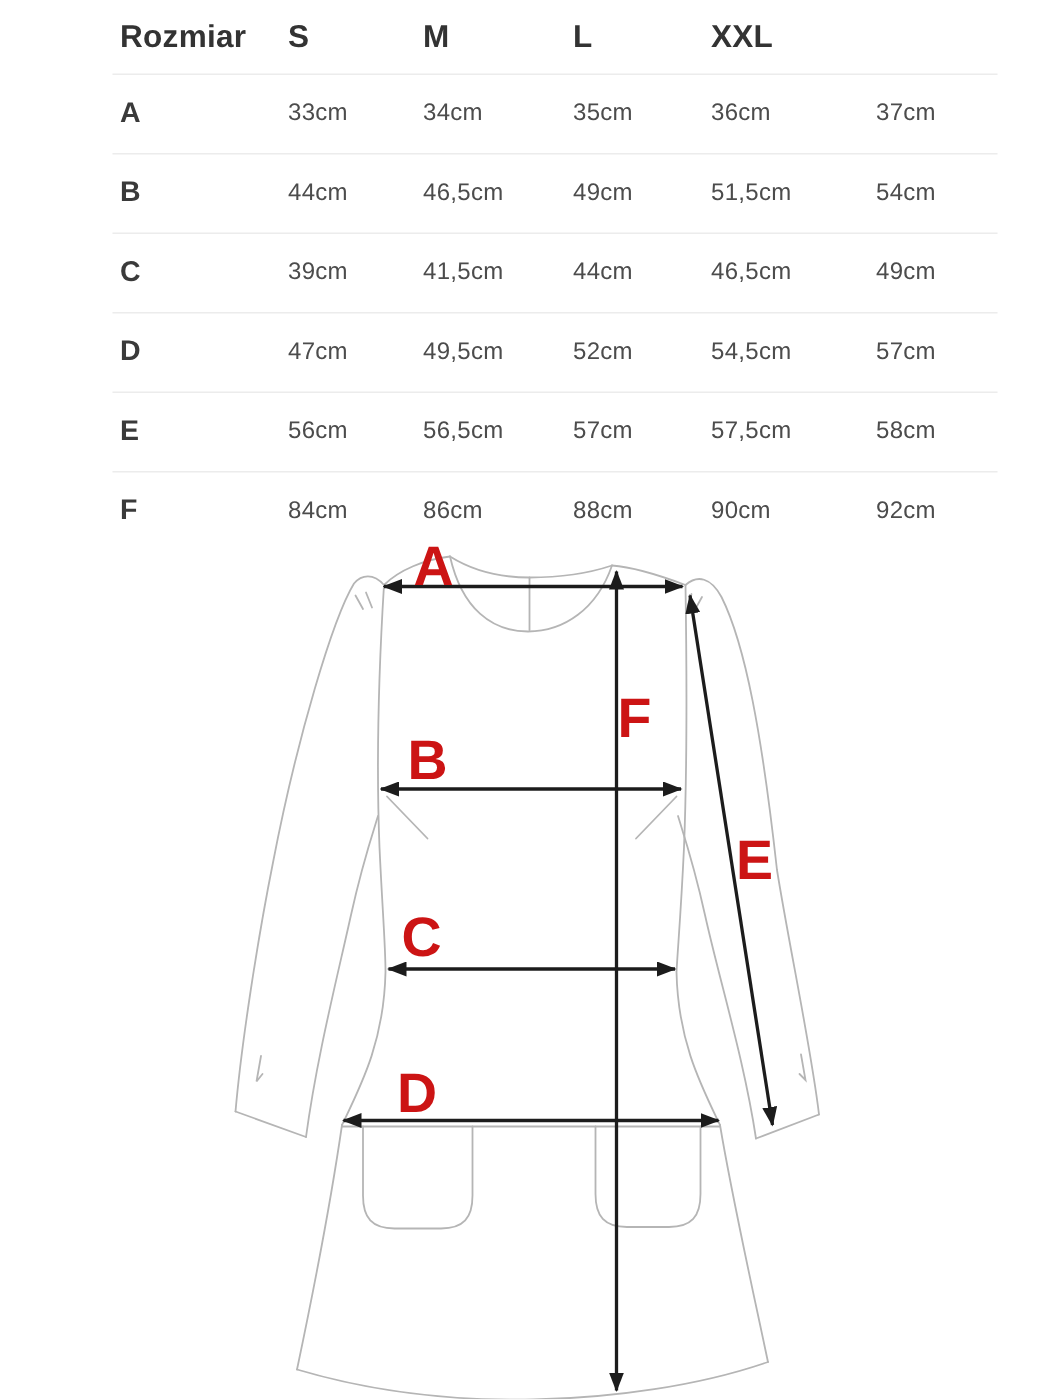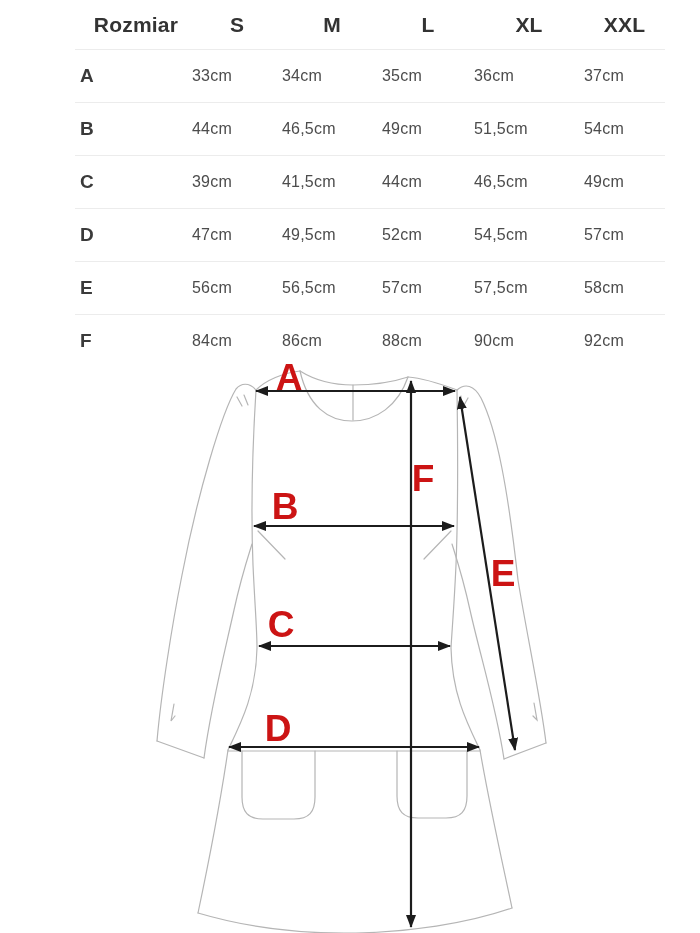--- a/index.html
+++ b/index.html
@@ -2,41 +2,40 @@
 <html><head>
 <meta charset="utf-8">
 <style>
   html,body{margin:0;padding:0;background:#ffffff;}
   .page{position:relative;width:700px;height:933px;background:#ffffff;overflow:hidden;
         font-family:"Liberation Sans","DejaVu Sans",sans-serif;}
   
   .size-table{position:absolute;left:75px;top:0;width:590px;}
   .trow{display:grid;grid-template-columns:117px 90px 100px 92px 110px 81px;
         align-items:center;height:52px;border-bottom:1px solid #ececec;}
-  .trow.thead{height:49px;text-align:center;}
+  .trow.thead{height:49px;}
   .trow.last{border-bottom:none;}
   .cell{font-size:16px;color:#4c4c4c;letter-spacing:.2px;white-space:nowrap;}
   .cell.label{font-weight:bold;color:#3a3a3a;font-size:19px;padding-left:5px;}
   .cell.head{font-weight:bold;color:#333333;font-size:21px;letter-spacing:.2px;}
   
   .diagram{position:absolute;left:0;top:0;pointer-events:none;}
   .letters text{font-size:37px;font-weight:bold;text-anchor:middle;}
 </style>
 </head>
 <body>
 
 <div class="page">
 
   <div class="size-table">
     <div class="trow thead">
       <div class="cell label head">Rozmiar</div>
       <div class="cell head">S</div>
       <div class="cell head">M</div>
       <div class="cell head">L</div>
-      <div class="cell head">XL</div>
       <div class="cell head">XXL</div>
     </div>
 
     <div class="trow">
       <div class="cell label">A</div>
       <div class="cell">33cm</div>
       <div class="cell">34cm</div>
       <div class="cell">35cm</div>
       <div class="cell">36cm</div>
       <div class="cell">37cm</div>

